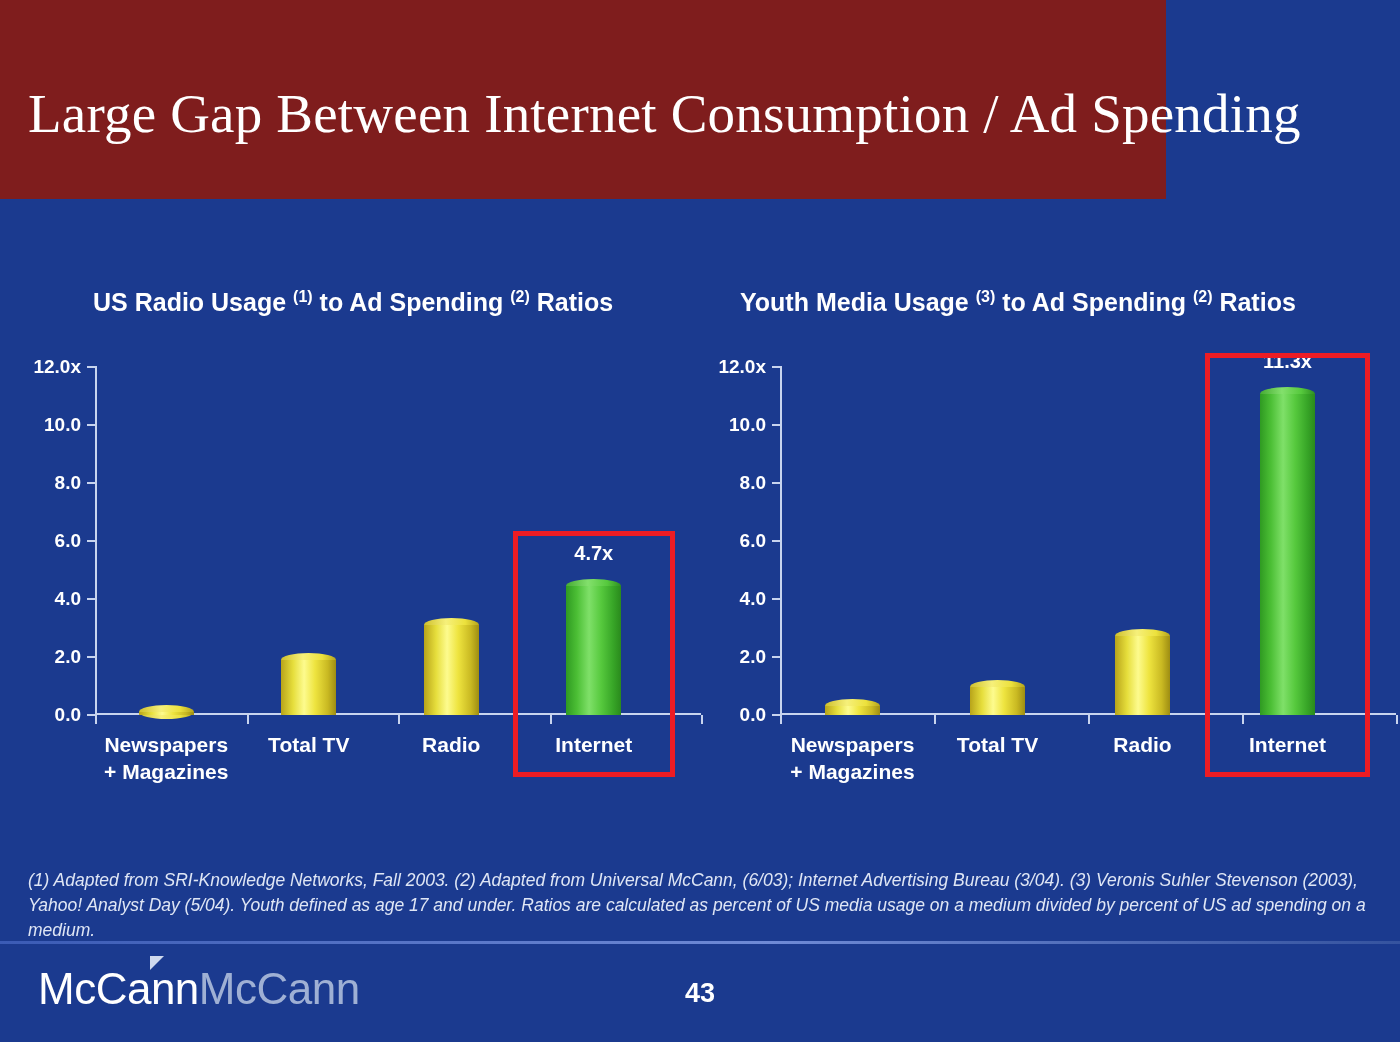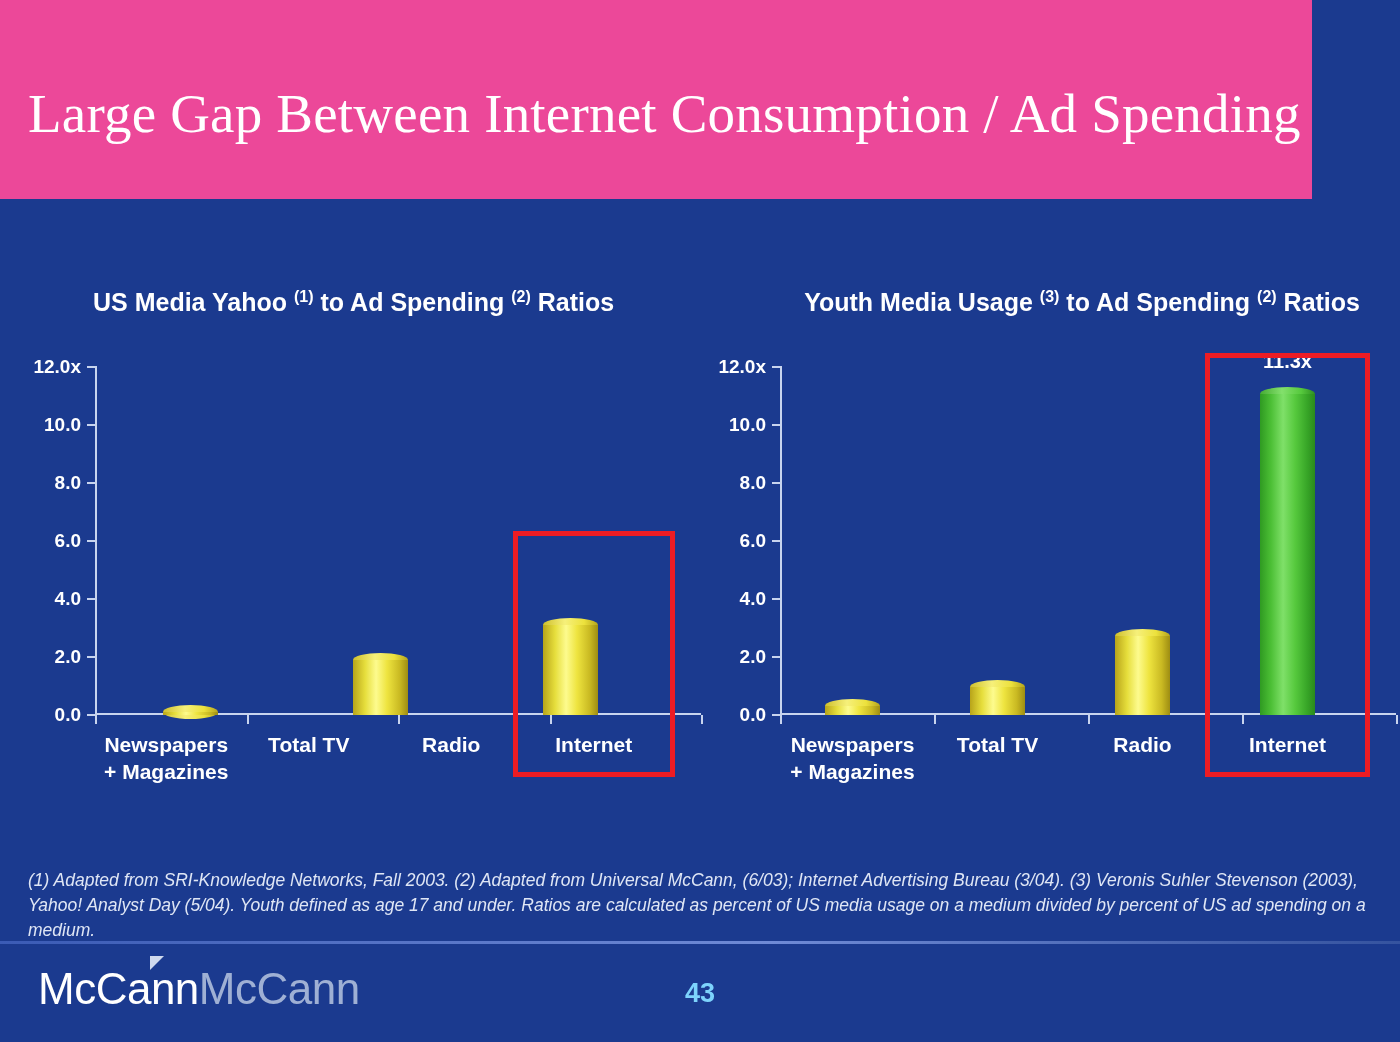--- a/index.html
+++ b/index.html
@@ -7,22 +7,22 @@
     width:1400px;height:1042px;
     background:#1b3a8f;
     font-family:"Liberation Sans", sans-serif;
     overflow:hidden;
     position:relative;
   }
   .slide{position:absolute;inset:0;background:#1b3a8f;}
 
   
   .header{
-    position:absolute;left:0;top:0;width:1312px;height:199px;
-    background:#ec4899;
+    position:absolute;left:0;top:0;width:1166px;height:199px;
+    background:#7f1d1d;
   }
   .header-title{
     position:absolute;left:28px;top:84px;
     font-family:"Liberation Serif", serif;
     font-size:55px;line-height:60px;
     color:#ffffff;
     white-space:nowrap;
     letter-spacing:.2px;
   }
 
@@ -30,21 +30,21 @@
   .charts{
     position:absolute;left:0;top:199px;width:1400px;height:640px;
   }
   .panel{position:absolute;top:0;width:700px;height:640px;}
   .panel.left{left:0;}
   .panel.right{left:700px;}
 
   .panel-title{
     position:absolute;left:0;width:700px;
     top:80px;
-    text-align:right;
+    text-align:left;
     color:#ffffff;
     font-size:25px;font-weight:bold;
     line-height:36px;
     padding:0 40px;
     box-sizing:border-box;
   }
   .panel.left .panel-title{text-align:left;padding-left:93px;}
   .panel-title sup{font-size:16px;vertical-align:super;font-weight:bold;}
 
   
@@ -156,21 +156,21 @@
   .ms-logo .m1{color:#ffffff;}
   .ms-logo .m2{color:#9fb0d4;}
   .ms-mark{
     position:absolute;left:150px;top:12px;
     width:0;height:0;
     border-left:14px solid #cfd9ee;
     border-bottom:14px solid transparent;
   }
   .pagenum{
     position:absolute;left:0;width:1400px;top:34px;
-    text-align:center;color:#7dd3fc;font-size:27px;font-weight:bold;
+    text-align:center;color:#ffffff;font-size:27px;font-weight:bold;
   }
   .ys{
     position:absolute;right:40px;top:16px;
     display:flex;align-items:center;gap:12px;
   }
   .ys-text{color:#ffffff;font-size:38px;font-weight:400;letter-spacing:.5px;}
   .wechat{position:relative;width:52px;height:44px;}
   .wechat .b1{
     position:absolute;left:0;top:0;width:32px;height:27px;
     background:#ffffff;border-radius:50%;
@@ -195,21 +195,21 @@
 <div class="slide">
 
   <div class="header">
     <div class="header-title">Large Gap Between Internet Consumption / Ad Spending</div>
   </div>
 
   <div class="charts">
 
     <div class="panel left">
       <div class="panel-title">
-        <span>US Media Yahoo </span><sup>(1)</sup><span> to Ad Spending </span><sup>(2)</sup><span> Ratios</span>
+        <span>US Radio Usage </span><sup>(1)</sup><span> to Ad Spending </span><sup>(2)</sup><span> Ratios</span>
       </div>
       <div class="plot">
         <div class="yaxis">
             <div class="ytick" style="bottom: -1px;"></div>
             <div class="ylabel" style="bottom: 0px; top: auto; transform: translateY(50%);">0.0</div>
             <div class="ytick" style="bottom: 57px;"></div>
             <div class="ylabel" style="bottom: 58px; top: auto; transform: translateY(50%);">2.0</div>
             <div class="ytick" style="bottom: 115px;"></div>
             <div class="ylabel" style="bottom: 116px; top: auto; transform: translateY(50%);">4.0</div>
             <div class="ytick" style="bottom: 173px;"></div>
@@ -240,20 +240,27 @@
                 <div class="top"></div>
                 <div class="body"></div>
               </div>
             </div>
             <div class="barcell">
               <div class="bar yellow" style="height: 97.15px;">
                 <div class="top"></div>
                 <div class="body"></div>
               </div>
             </div>
+            <div class="barcell">
+              <div class="bar green" style="height: 136.3px;">
+                <div class="top"></div>
+                <div class="body"></div>
+              </div>
+              <div class="barvalue" style="bottom: 150.3px;">4.7x</div>
+            </div>
           </div>
       </div>
       <div class="cats">
           <div class="cat">
             <div>Newspapers</div>
             <div>+ Magazines</div>
           </div>
           <div class="cat">
             <div>Total TV</div>
           </div>

